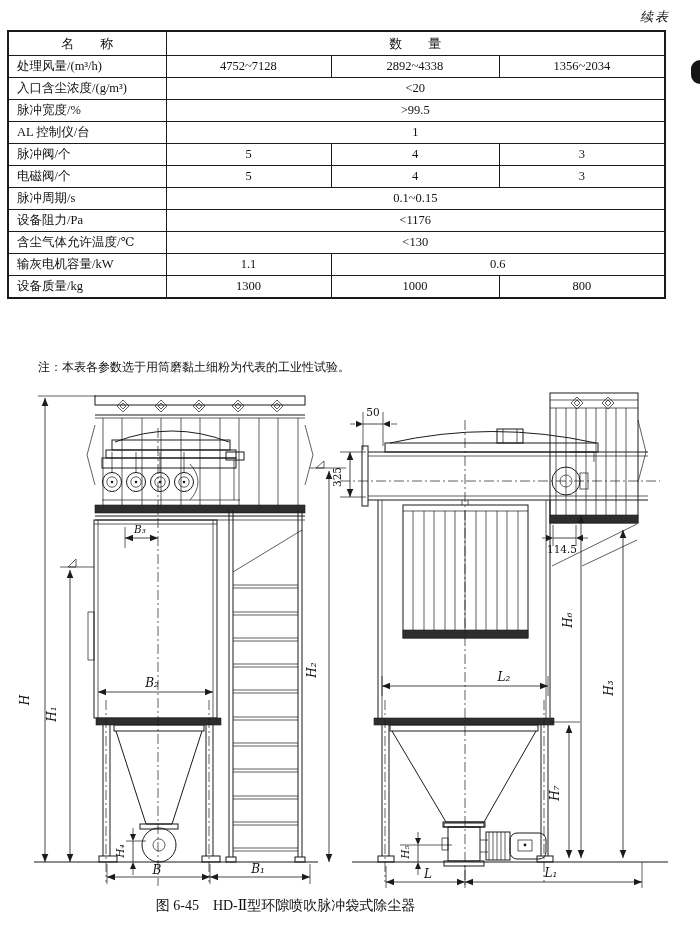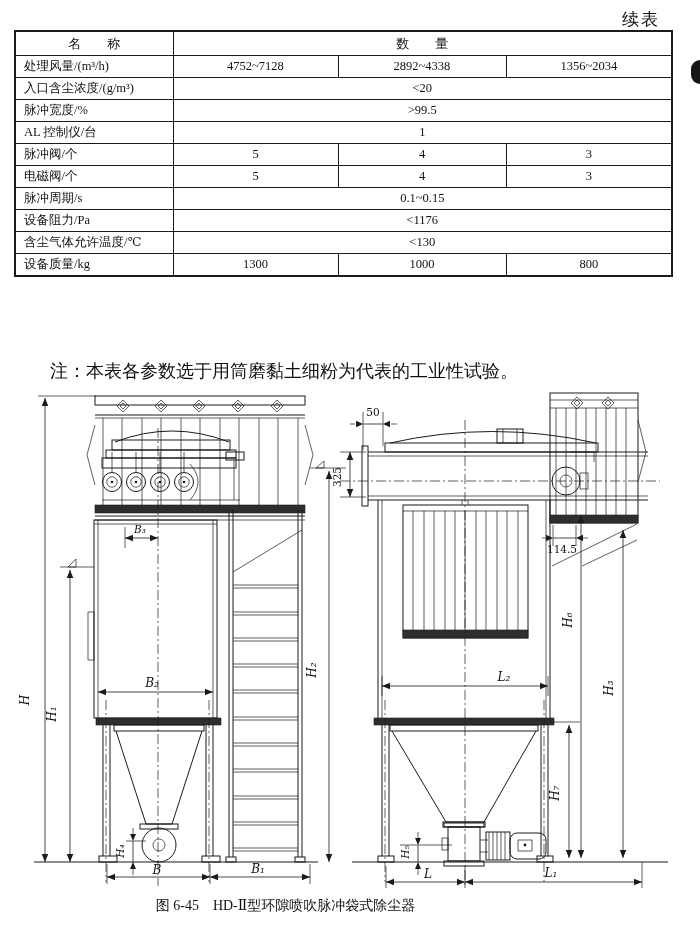--- a/index.html
+++ b/index.html
@@ -1,25 +1,25 @@
 <!DOCTYPE html>
 <html><head>
 <meta charset="utf-8">
 <style>
   html,body{margin:0;padding:0;background:#e8e8e8;}
   .page{position:relative;width:700px;height:928px;background:#ffffff;overflow:hidden;
         font-family:"Liberation Serif","DejaVu Serif",serif;color:#111;}
-  .continued{position:absolute;top:8px;right:40px;font-size:17px;letter-spacing:2px;}
-  table.spec{position:absolute;left:14px;top:30px;width:659px;border-collapse:collapse;
+  .continued{position:absolute;top:8px;right:30px;font-size:13px;letter-spacing:2px;font-style:italic;}
+  table.spec{position:absolute;left:7px;top:30px;width:659px;border-collapse:collapse;
         table-layout:fixed;border:2px solid #1a1a1a;font-size:12.5px;padding-left:28px;}
   table.spec td{border:1px solid #1a1a1a;height:21px;text-align:center;padding:0;
         overflow:hidden;white-space:nowrap;}
   table.spec td.lbl{text-align:left;padding-left:8px;}
   table.spec tr.hdrrow td{height:23px;font-size:13px;}
-  .note{position:absolute;top:359px;left:50px;font-size:18px;}
+  .note{position:absolute;top:359px;left:38px;font-size:12px;}
   .caption{position:absolute;top:897px;left:0;width:571px;text-align:center;font-size:14px;}
   .smudge{position:absolute;right:0;top:60px;width:9px;height:24px;background:#161616;
         border-radius:12px 0 0 12px;}
   svg.fig{position:absolute;left:0;top:385px;}
   .ln{stroke:#1b1b1b;fill:none;stroke-width:1;}
   .thin{stroke:#1b1b1b;fill:none;stroke-width:.7;}
   .dim{stroke:#1b1b1b;fill:none;stroke-width:.8;}
   .cl{stroke:#1b1b1b;fill:none;stroke-width:.7;stroke-dasharray:10 3 2 3;}
   .band{fill:#2e2e2e;stroke:#1b1b1b;stroke-width:.6;}
   .dt{font:italic 12px "DejaVu Serif",serif;fill:#111;}
@@ -80,20 +80,25 @@
           <td class="lbl">脉冲周期/s</td>
           <td colspan="3">0.1~0.15</td>
         </tr>
         <tr>
           <td class="lbl">设备阻力/Pa</td>
           <td colspan="3">&lt;1176</td>
         </tr>
         <tr>
           <td class="lbl">含尘气体允许温度/℃</td>
           <td colspan="3">&lt;130</td>
+        </tr>
+        <tr>
+          <td class="lbl">输灰电机容量/kW</td>
+          <td colspan="1">1.1</td>
+          <td colspan="2">0.6</td>
         </tr>
         <tr>
           <td class="lbl">设备质量/kg</td>
           <td colspan="1">1300</td>
           <td colspan="1">1000</td>
           <td colspan="1">800</td>
         </tr>
       </tbody>
   </table>
 

